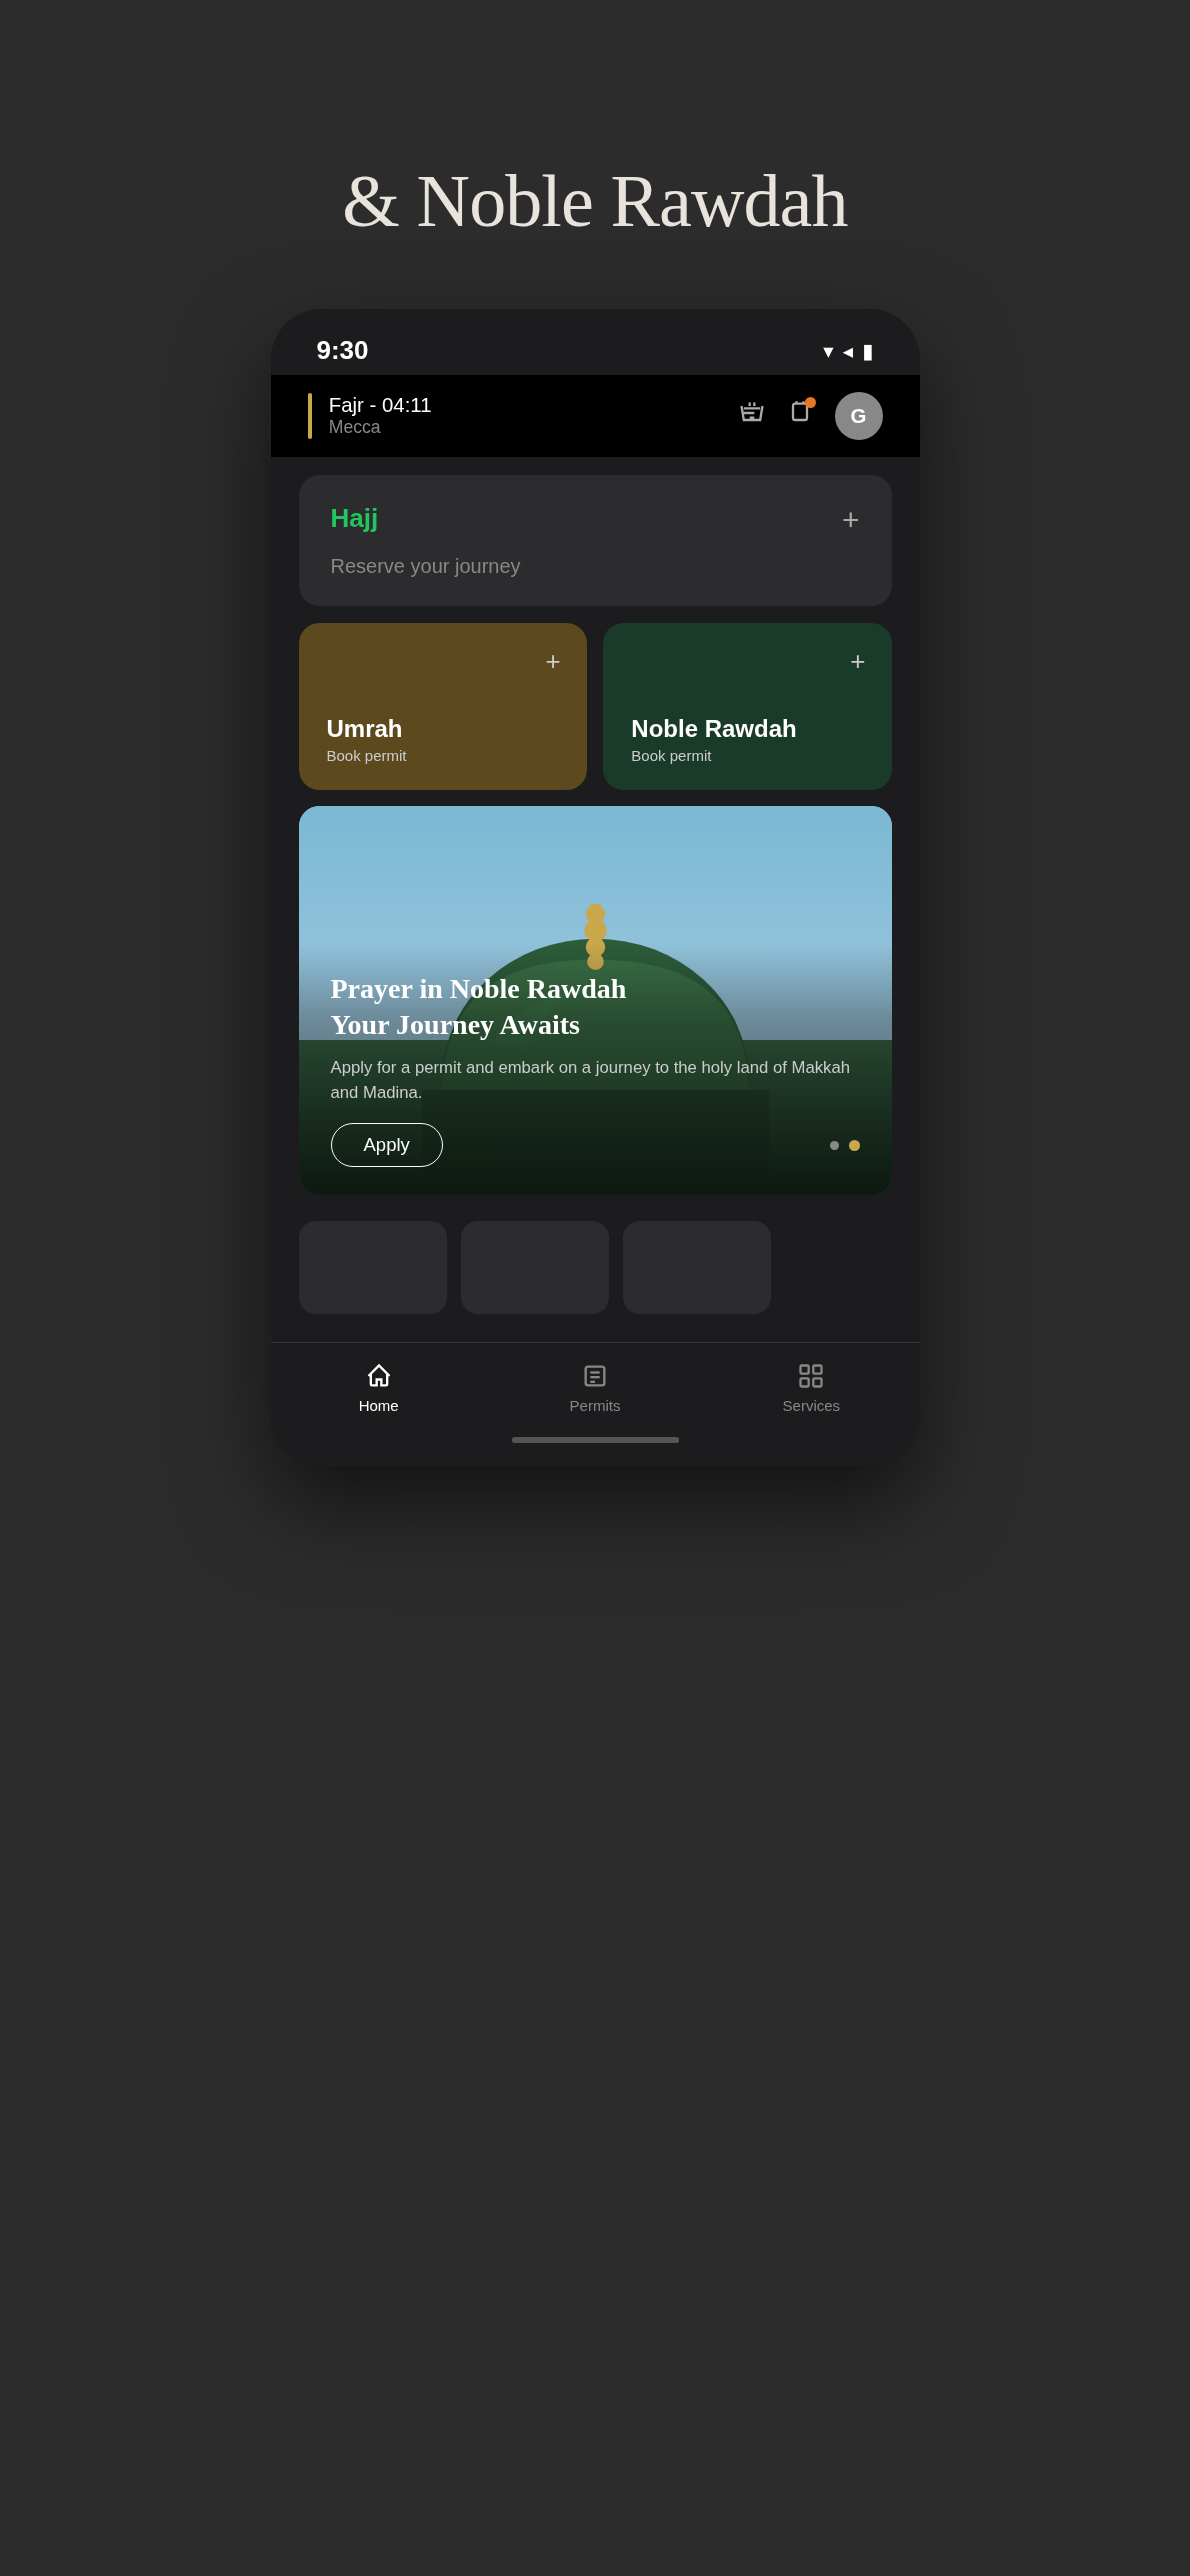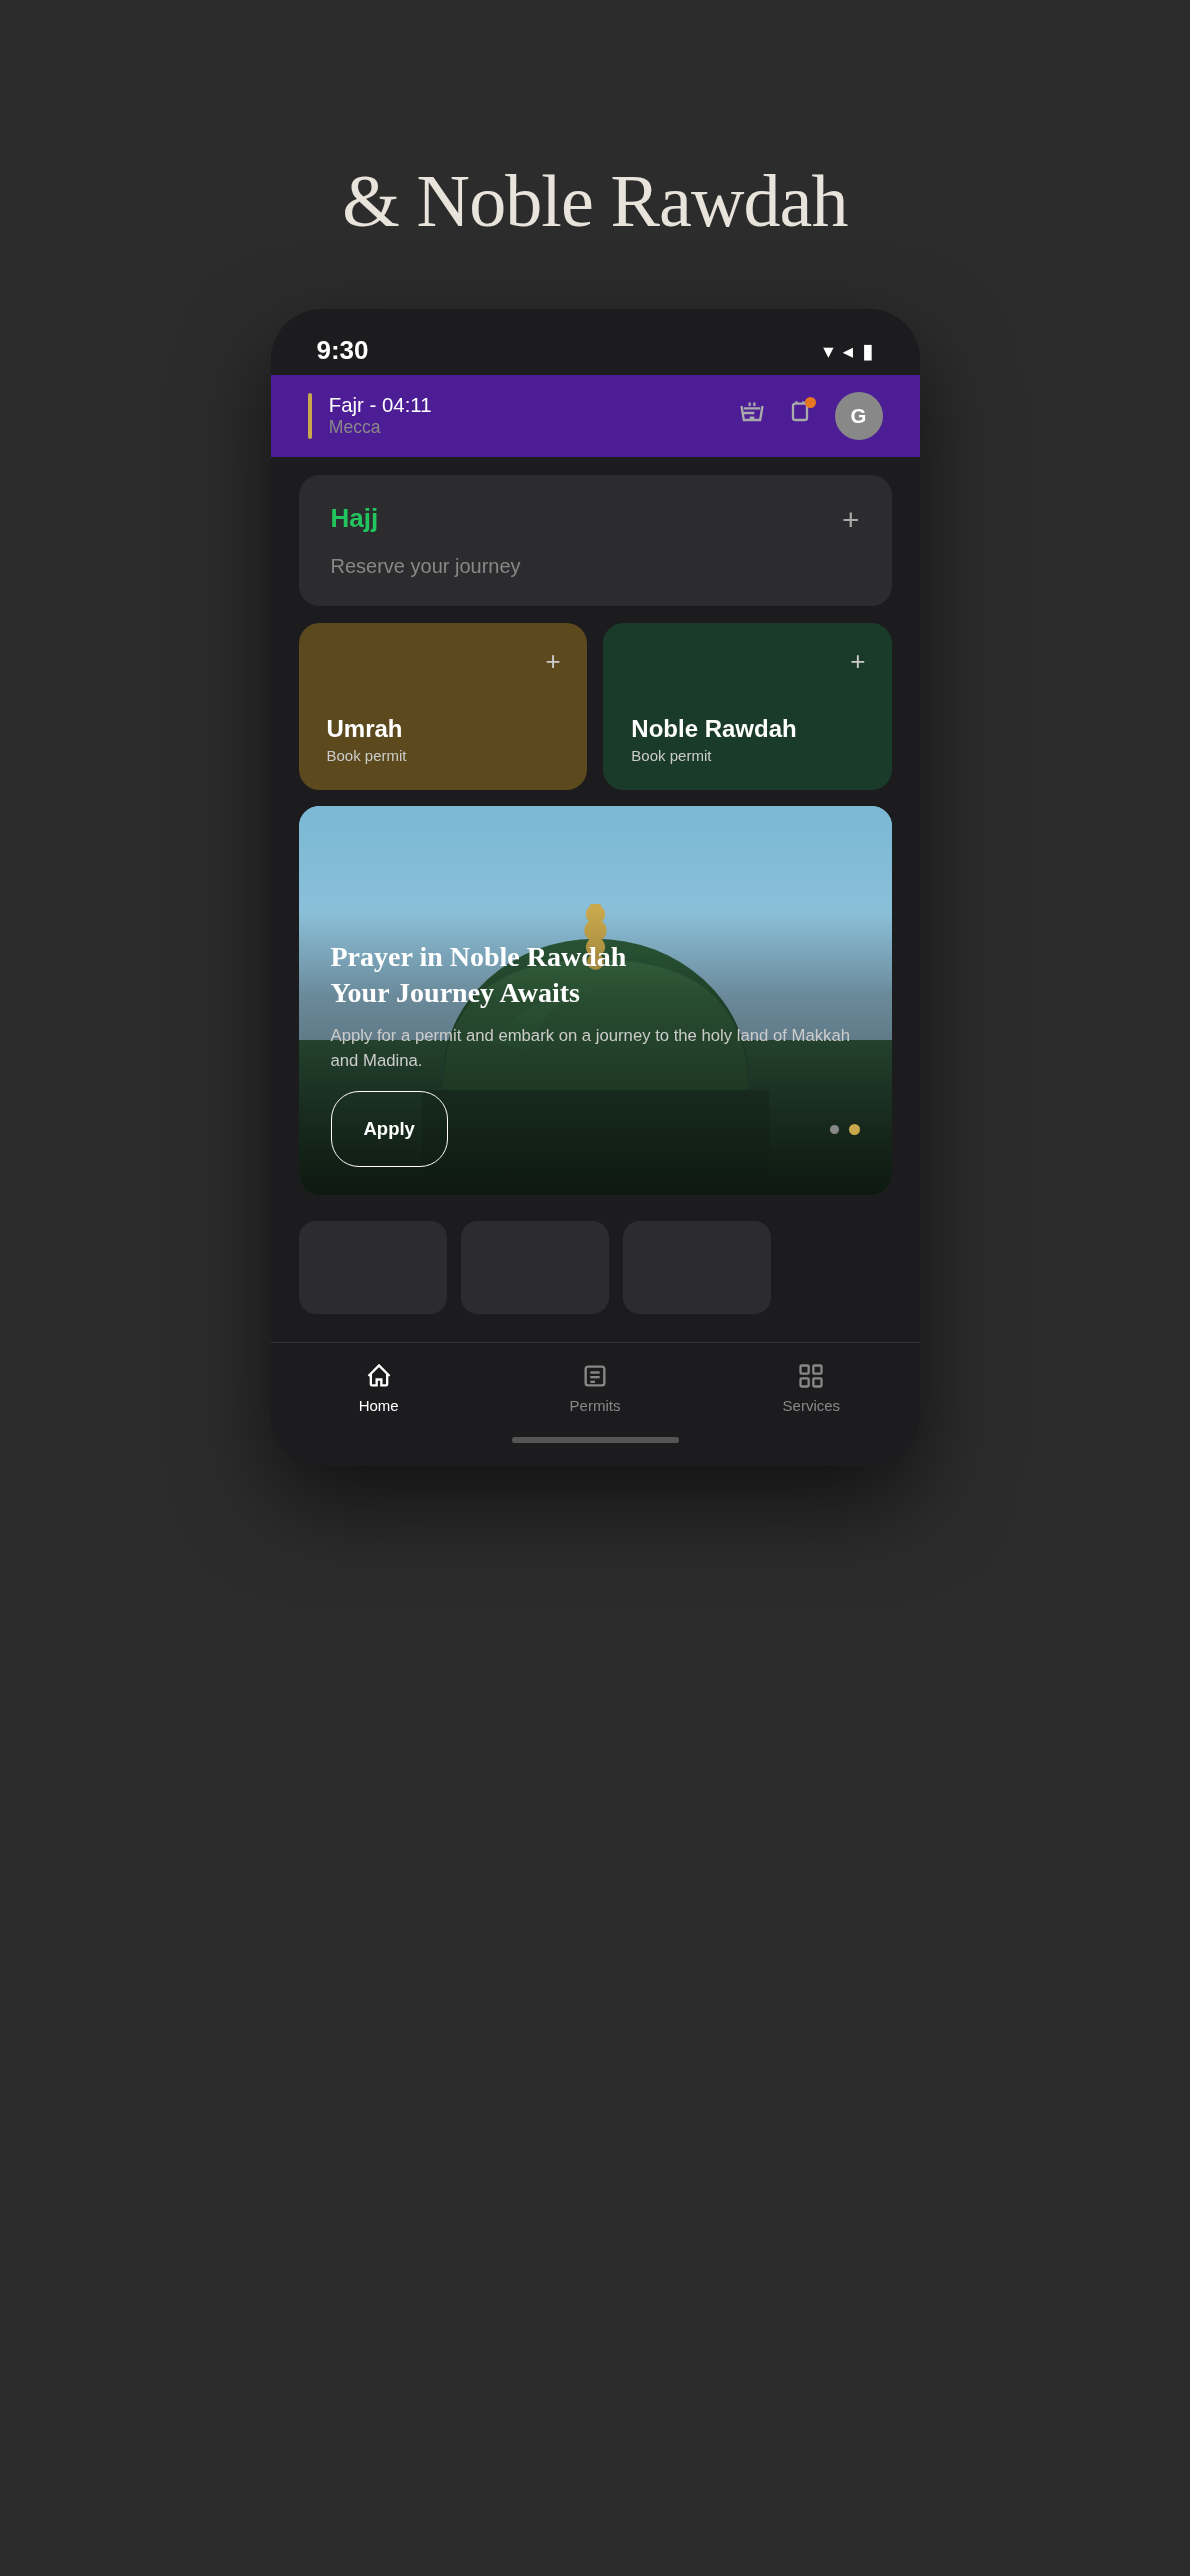--- a/index.html
+++ b/index.html
@@ -61,21 +61,21 @@
       color: #ffffff;
       font-size: 20.4px;
     }
 
     
     .app-header {
       display: flex;
       align-items: center;
       justify-content: space-between;
       padding: 16.7px 37px;
-      background: #4c1d95;
+      background: #000000;
     }
 
     .prayer-info {
       display: flex;
       align-items: center;
       gap: 16.7px;
     }
 
     .prayer-bar {
       width: 4.6px;
@@ -274,24 +274,24 @@
     .banner-footer {
       display: flex;
       align-items: center;
       justify-content: space-between;
     }
 
     .apply-btn {
       background: transparent;
       border: 1.9px solid #ffffff;
       color: #ffffff;
-      padding: 26px 32px;
+      padding: 10px 32px;
       border-radius: 28px;
       font-size: 18.5px;
-      font-weight: 700;
+      font-weight: 400;
       cursor: pointer;
     }
 
     .dots {
       display: flex;
       gap: 9.3px;
       align-items: center;
     }
 
     .dot {

